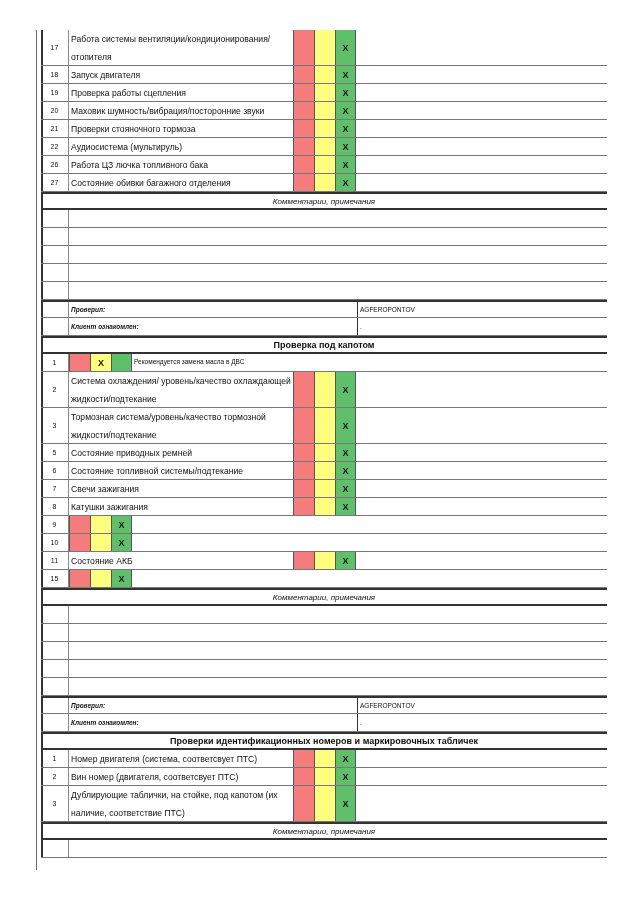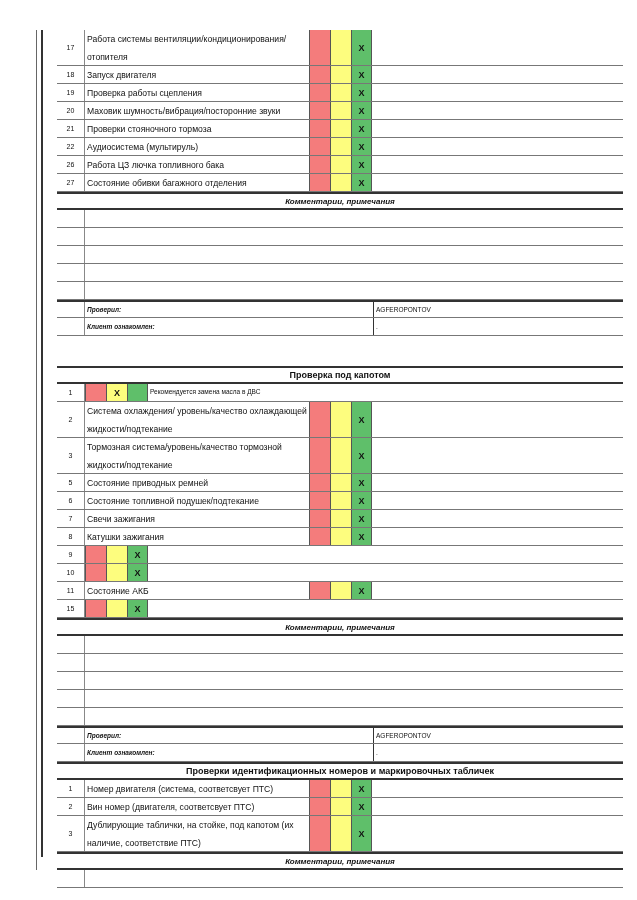--- a/index.html
+++ b/index.html
@@ -1,37 +1,37 @@
 <!DOCTYPE html>
 <html><head>
 <meta charset="utf-8">
 <style>
   html, body { margin: 0; padding: 0; background: #ffffff; }
   body { width: 637px; height: 900px; position: relative; overflow: hidden;
          font-family: "Liberation Sans", sans-serif; color: #111; }
   .outer-line { position: absolute; left: 36px; top: 30px; width: 1px; height: 840px; background: #666; }
-  .sheet { position: absolute; left: 57px; top: 30px; width: 566px; }
+  .sheet { position: absolute; left: 41px; top: 30px; width: 566px; }
   .sheet-border { position: absolute; left: 41px; top: 30px; width: 2px; height: 827px; background: #333; }
   .row { position: relative; display: flex; border-bottom: 1px solid #777; box-sizing: border-box; }
   .row.thick { border-bottom: 2px solid #333; }
   .num { width: 28px; flex: none; font-size: 7px; display: flex; align-items: center; justify-content: center;
          border-right: 1px solid #888; box-sizing: border-box; }
   .desc { width: 224px; flex: none; font-size: 8.6px; line-height: 18px; padding-left: 2px; box-sizing: border-box;
           display: flex; align-items: center; }
   .cell { width: 21px; flex: none; font-size: 9px; font-weight: bold; display: flex; align-items: center;
           justify-content: center; border-left: 1px solid #555; box-sizing: border-box; }
   .red { background: #f47c7c; }
   .yellow { background: #fdfd7e; }
   .green { background: #5fbf6a; border-right: 1px solid #555; }
   .note { flex: 1; font-size: 6.5px; padding-left: 2px; padding-top: 4px; box-sizing: border-box; }
   .h18 { height: 18px; }
   .h36 { height: 36px; }
   .desc.two { line-height: 18px; align-items: flex-start; }
   .comment-head { height: 18px; display: flex; align-items: center; justify-content: center;
-                  font-size: 8px; font-style: italic; font-weight: bold; }
+                  font-size: 8px; font-style: italic; font-weight: normal; }
   .section-head { height: 18px; display: flex; align-items: center; justify-content: center;
                   font-size: 9px; font-weight: bold; }
   .blank .num { border-right: 1px solid #888; }
   .sign .desc { font-size: 6.5px; font-style: italic; font-weight: bold; width: 289px; border-right: 1px solid #333; }
   .sign .note { font-size: 6.5px; padding-top: 0; display: flex; align-items: center; }
 </style>
 </head>
 <body>
 
 <div class="outer-line"></div>
@@ -126,21 +126,21 @@
     <div class="row h18 sign" style="border-top: 2px solid rgb(51, 51, 51);">
       <div class="num"></div>
       <div class="desc">Проверил:</div>
       <div class="note">AGFEROPONTOV</div>
     </div>
     <div class="row h18 sign">
       <div class="num"></div>
       <div class="desc">Клиент ознакомлен:</div>
       <div class="note">.</div>
     </div>
-    <div class="row thick section-head" style="border-top: 2px solid rgb(51, 51, 51); margin-top: 30px;">Проверка под капотом</div>
+    <div class="row thick section-head" style="border-top: 2px solid rgb(51, 51, 51);">Проверка под капотом</div>
     <div class="row h18">
       <div class="num">1</div>
       <div class="cell red"></div>
       <div class="cell yellow">X</div>
       <div class="cell green"></div>
       <div class="note">Рекомендуется замена масла в ДВС</div>
     </div>
     <div class="row h36">
       <div class="num">2</div>
       <div class="desc two">Система охлаждения/ уровень/качество охлаждающей жидкости/подтекание</div>
@@ -160,21 +160,21 @@
     <div class="row h18">
       <div class="num">5</div>
       <div class="desc">Состояние приводных ремней</div>
       <div class="cell red"></div>
       <div class="cell yellow"></div>
       <div class="cell green">X</div>
       <div class="note"></div>
     </div>
     <div class="row h18">
       <div class="num">6</div>
-      <div class="desc">Состояние топливной подушек/подтекание</div>
+      <div class="desc">Состояние топливной системы/подтекание</div>
       <div class="cell red"></div>
       <div class="cell yellow"></div>
       <div class="cell green">X</div>
       <div class="note"></div>
     </div>
     <div class="row h18">
       <div class="num">7</div>
       <div class="desc">Свечи зажигания</div>
       <div class="cell red"></div>
       <div class="cell yellow"></div>

